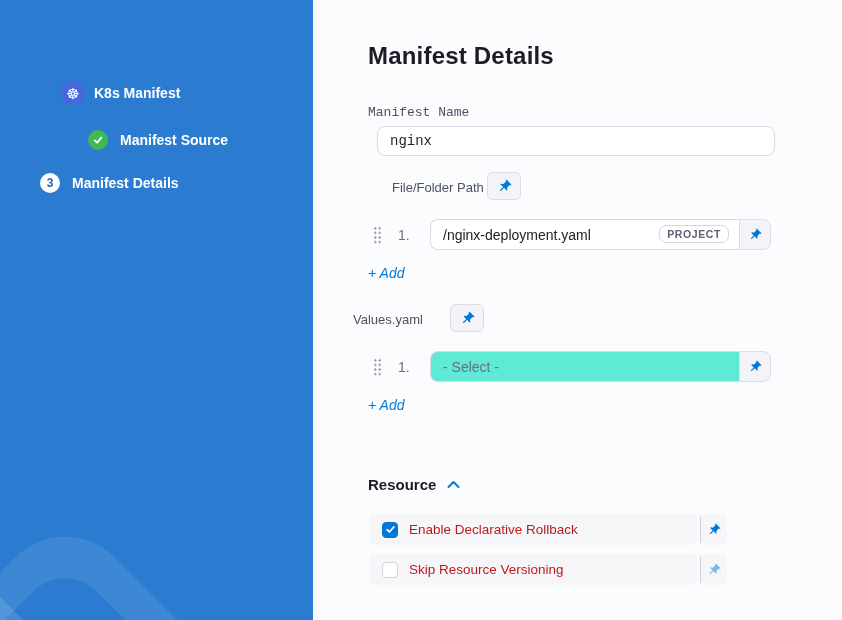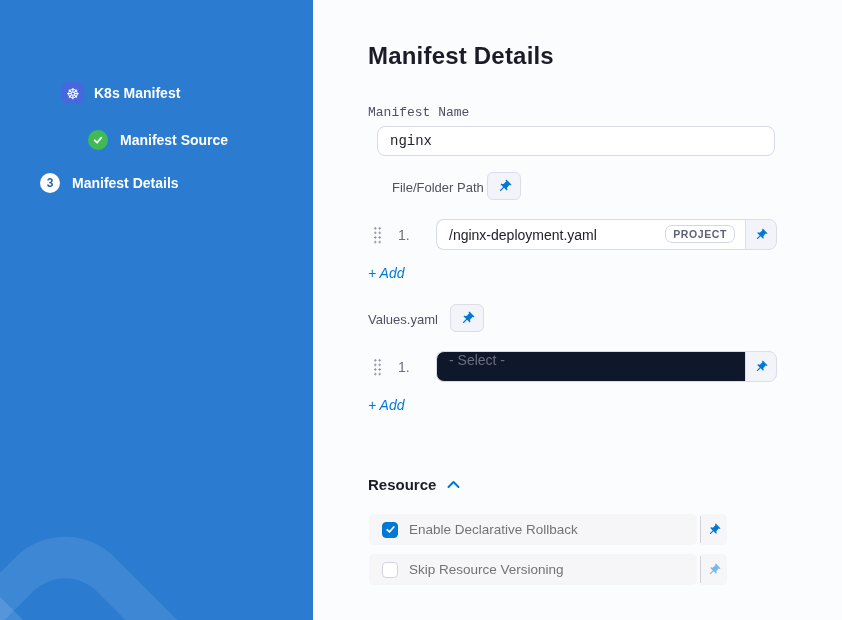--- a/index.html
+++ b/index.html
@@ -33,49 +33,49 @@
     color:#fff; font-size:15px; line-height:1;
     display:flex; align-items:center; justify-content:center; flex:0 0 auto; }
 
   
   .main { position:absolute; left:313px; top:0; width:529px; height:620px; }
   .page-title { position:absolute; left:55px; top:42px; font-size:24px; font-weight:700;
     color:#1c1c28; letter-spacing:0.2px; }
   .form-label { position:absolute; font-size:13px; color:#4f5162; }
   .lbl-name { left:55px; top:105px;font-family:Liberation Mono, monospace; }
   .lbl-path { left:55px; top:180px; display:flex; align-items:center; gap:6px;margin-left:24px; }
-  .lbl-values { left:55px; top:312px; }
+  .lbl-values { left:40px; top:312px; }
 
   .text-input { position:absolute; height:30px; border:1px solid #d9dae5; border-radius:8px;
     background:#fff; font-size:14px; color:#22222a; padding:0 12px; outline:none;
     font-family:inherit; }
   .inp-name { left:64px; top:126px; width:398px;font-family:Liberation Mono, monospace; }
 
   .pin-btn { position:absolute; width:34px; height:28px; background:#f3f3fa;
     border:1px solid #dcdde8; border-radius:6px; display:flex; align-items:center;
     justify-content:center; cursor:pointer; }
   .pin-btn-path { left:174px; top:172px; }
   .pin-btn-values { left:137px; top:304px; }
   .pin-glyph { transform:rotate(45deg); display:block; }
 
   .list-row { position:absolute; left:55px; height:31px; display:flex; align-items:center; }
   .row-path { top:219px; }
   .row-values { top:351px; }
   .drag-handle { width:9px; height:18px; margin-left:5px; cursor:grab;
     background-image:radial-gradient(circle, #8f90a6 1.1px, transparent 1.25px);
     background-size:4.5px 4.6px; }
   .row-index { width:26px; margin-left:16px; font-size:14px; color:#6b6d85; }
-  .field-group { display:flex; align-items:stretch; height:31px; margin-left:12px;
+  .field-group { display:flex; align-items:stretch; height:31px; margin-left:6px;
     position:relative; }
   .group-input { width:309px; height:31px; border:1px solid #d9dae5;
     border-radius:8px 0 0 8px; border-right:none; background:#fff; font-size:14px;
     color:#22222a; padding:0 90px 0 12px; outline:none; font-family:inherit; }
   .group-select { width:309px; height:31px; border:1px solid #d9dae5;
-    border-radius:8px 0 0 8px; border-right:none; background:#0f172a; font-size:14px;
-    color:#6b6d85; padding:0 12px; display:flex; align-items:flex-start; cursor:pointer; }
+    border-radius:8px 0 0 8px; border-right:none; background:#5eead4; font-size:14px;
+    color:#6b6d85; padding:0 12px; display:flex; align-items:center; cursor:pointer; }
   .scope-badge { position:absolute; right:42px; top:6px; border:1px solid #d5d7e2;
     border-radius:7px; background:#fff; color:#5f6177; font-size:10.5px; font-weight:600;
     letter-spacing:0.6px; padding:2px 7px; }
   .group-pin { width:32px; height:31px; background:#f3f3fa; border:1px solid #dcdde8;
     border-radius:0 8px 8px 0; display:flex; align-items:center; justify-content:center;
     cursor:pointer; }
 
   .add-link { position:absolute; left:55px; color:#0278d5; font-size:14px; font-weight:500;
     cursor:pointer; text-decoration:none;font-style:italic; }
   .add-path { top:265px; }
@@ -87,21 +87,21 @@
 
   .opt-row { position:absolute; left:56px; width:358px; height:31px; display:flex;
     align-items:center; }
   .opt-a { top:514px; }
   .opt-b { top:554px; }
   .opt-main { flex:0 0 328px; height:31px; background:#f6f6f9; border-radius:5px;
     display:flex; align-items:center; padding-left:13px; gap:11px; cursor:pointer; }
   .opt-divider { width:1px; height:27px; background:#cfd0da; margin:0 0 0 3px; }
   .opt-pin { width:26px; height:31px; background:#f6f6f9; border-radius:0 5px 5px 0;
     display:flex; align-items:center; justify-content:center; cursor:pointer; }
-  .opt-label { font-size:13.5px; color:#737373; }
+  .opt-label { font-size:13.5px; color:#b91c1c; }
   .checkbox { width:16px; height:16px; border-radius:4px; border:1.5px solid #d2d3de;
     background:#fff; display:flex; align-items:center; justify-content:center; flex:0 0 auto; }
   .checkbox.checked { background:#0278d5; border-color:#0278d5; }
   .checkbox svg { display:none; }
   .checkbox.checked svg { display:block; }
 </style>
 </head>
 <body>
 
 <div class="app">

